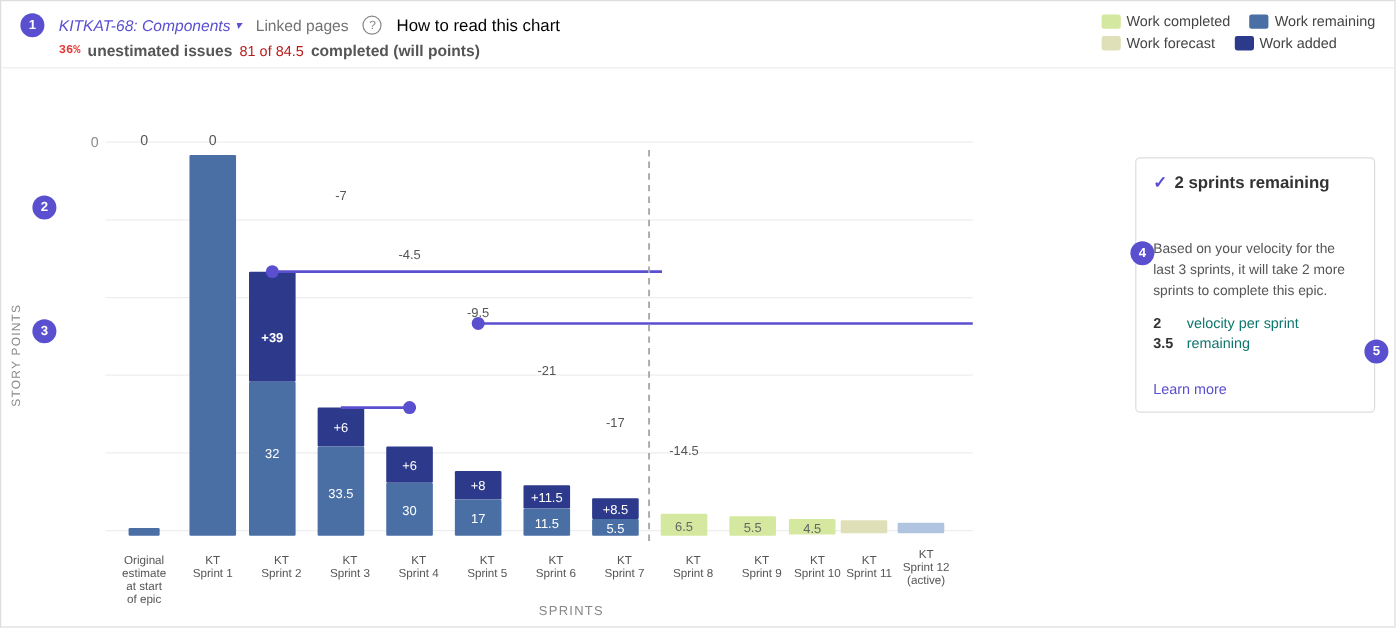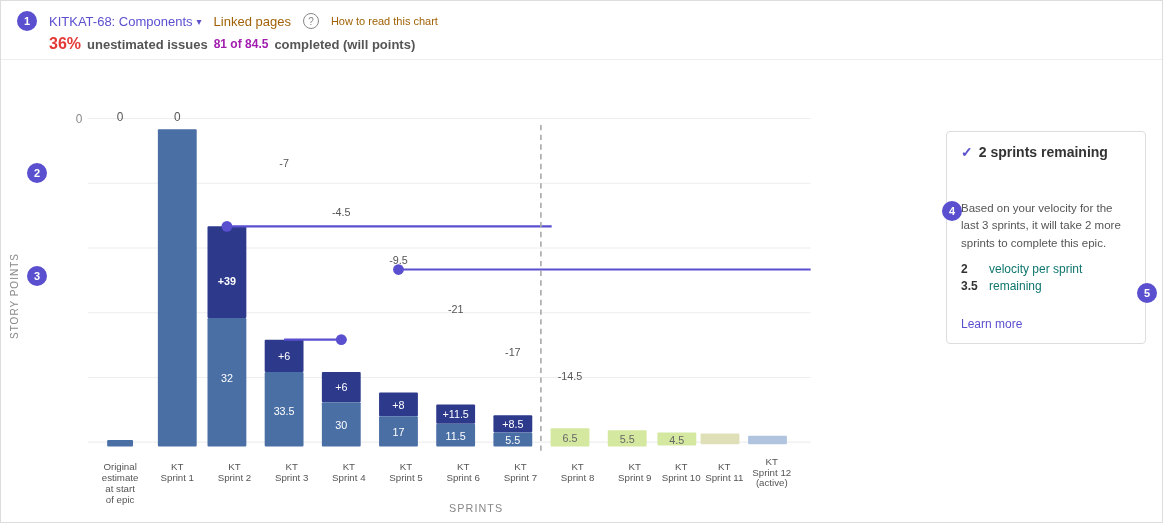--- a/index.html
+++ b/index.html
@@ -4,29 +4,29 @@
   <style>
     * { box-sizing: border-box; margin: 0; padding: 0; }
     body { font-family: -apple-system, BlinkMacSystemFont, 'Segoe UI', Arial, sans-serif; background: #fff; font-size: 12px; color: #333; }
 
     .container { width: 1163px; height: 523px; border: 1px solid #ddd; position: relative; background: #fff; overflow: hidden; }
 
     
     .header { padding: 10px 16px 6px 16px; border-bottom: 1px solid #eee; }
     .header-row1 { display: flex; align-items: center; gap: 12px; margin-bottom: 4px; }
     .step-badge { width: 20px; height: 20px; border-radius: 50%; background: #5a4fcf; color: #fff; font-size: 11px; font-weight: bold; display: flex; align-items: center; justify-content: center; flex-shrink: 0; }
-    .epic-title { font-size: 13px; color: #5a4fcf; font-weight: 500; display: flex; align-items: center; gap: 4px; }
+    .epic-title { font-size: 13px; color: #5a4fcf; font-weight: 500; display: flex; align-items: center; gap: 4px; font-style: italic; }
     .epic-title .caret { font-size: 10px; }
-    .linked-pages { color: #a16207; font-size: 13px; display: flex; align-items: center; gap: 4px; }
+    .linked-pages { color: #737373; font-size: 13px; display: flex; align-items: center; gap: 4px; }
     .help-icon { width: 16px; height: 16px; border-radius: 50%; border: 1.5px solid #888; color: #888; font-size: 10px; display: flex; align-items: center; justify-content: center; cursor: pointer; flex-shrink: 0; }
-    .how-to { color: #a16207; font-size: 11px; text-align: center; }
+    .how-to { color: #000000; font-size: 14px; text-align: center; }
     .header-row2 { display: flex; align-items: center; gap: 6px; padding-left: 32px; }
-    .pct { color: #e53935; font-weight: bold; font-size: 16px; }
+    .pct { color: #e53935; font-weight: bold; font-size: 10px; font-family: Liberation Mono, monospace; }
     .subtitle { font-size: 13px; color: #555; font-weight: bold; }
-    .bold-val { font-weight: bold; color: #a21caf; }
+    .bold-val { font-weight: normal; color: #b91c1c; }
 
     
     .legend { position: absolute; top: 10px; right: 16px; display: flex; flex-direction: column; gap: 4px; }
     .legend-row { display: flex; align-items: center; gap: 16px; }
     .legend-item { display: flex; align-items: center; gap: 5px; font-size: 12px; color: #444; }
     .swatch { width: 16px; height: 12px; border-radius: 2px; flex-shrink: 0; }
 
     
     .chart-area { position: absolute; top: 70px; left: 0; right: 0; bottom: 0; display: flex; }
     .y-axis-label { writing-mode: vertical-rl; text-orientation: mixed; transform: rotate(180deg); font-size: 10px; color: #888; letter-spacing: 1px; text-transform: uppercase; display: flex; align-items: center; justify-content: center; width: 18px; margin-left: 4px; }
@@ -62,20 +62,40 @@
     </div>
     <div class="header-row2">
       <span class="pct">36%</span>
       <span class="subtitle">unestimated issues</span>
       <span class="bold-val">81 of 84.5</span>
       <span class="subtitle">completed (will points)</span>
     </div>
   </div>
 
   <div class="legend">
+    <div class="legend-row">
+      <div class="legend-item">
+        <div class="swatch" style="background:#d5e8a0;"></div>
+        <span>Work completed</span>
+      </div>
+      <div class="legend-item">
+        <div class="swatch" style="background:#4a6fa5;"></div>
+        <span>Work remaining</span>
+      </div>
+    </div>
+    <div class="legend-row">
+      <div class="legend-item">
+        <div class="swatch" style="background:#e0e0b8;"></div>
+        <span>Work forecast</span>
+      </div>
+      <div class="legend-item">
+        <div class="swatch" style="background:#2d3a8c;"></div>
+        <span>Work added</span>
+      </div>
+    </div>
   </div>
 
   <div class="chart-area">
     <div class="y-axis-label">STORY POINTS</div>
 
     <div style="position:relative; flex:1; padding-bottom: 60px;">
       <svg viewBox="0 0 760 370" style="width:820px; height:100%; position:absolute; left:0; top:0;">
 
         <line x1="60" y1="20" x2="730" y2="20" stroke="#eee" stroke-width="1"></line>
         <line x1="60" y1="80" x2="730" y2="80" stroke="#eee" stroke-width="1"></line>

